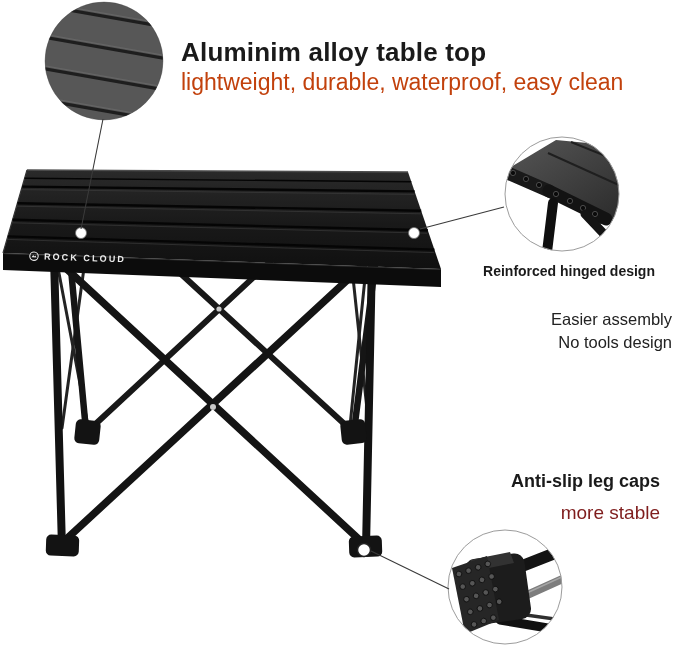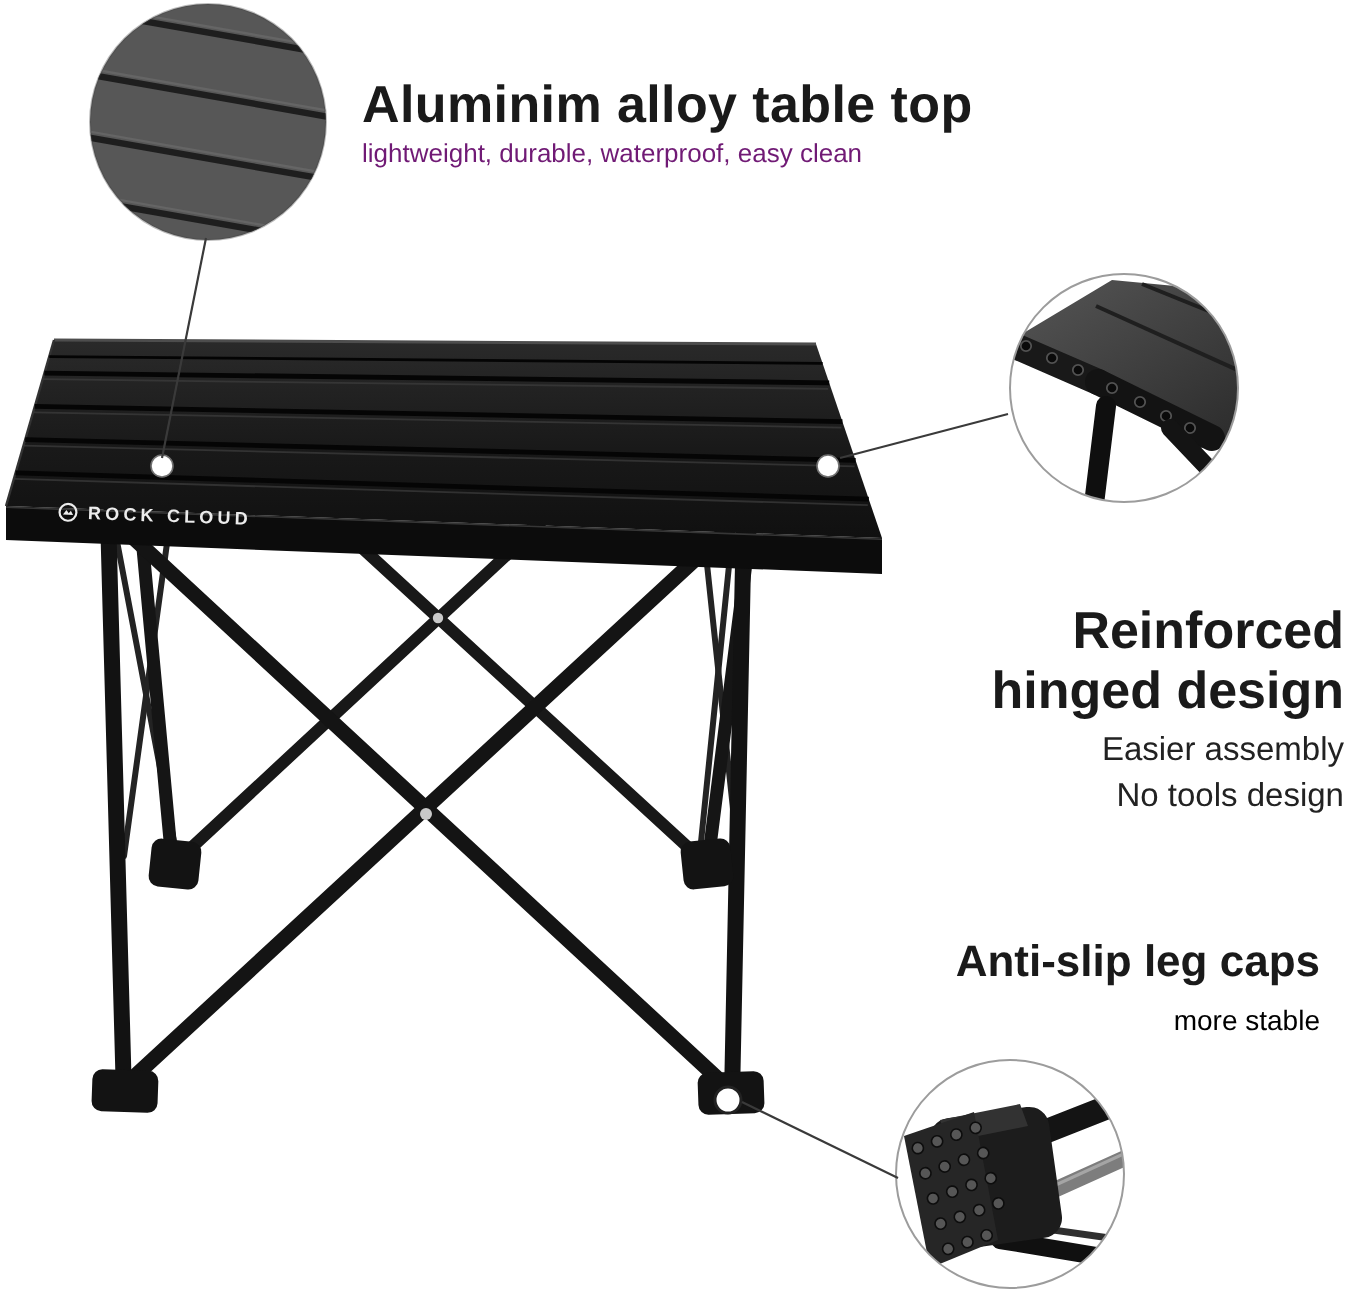--- a/index.html
+++ b/index.html
@@ -7,27 +7,27 @@
     width:679px;height:649px;
     background:#ffffff;
     font-family:"Liberation Sans", sans-serif;
     overflow:hidden;
     position:relative;
   }
   .stage{position:absolute;inset:0;width:679px;height:649px;}
   svg.illu{position:absolute;left:0;top:0;}
   .txt{position:absolute;color:#1a1a1a;}
   .t1-title{left:181px;top:37px;font-size:26px;font-weight:700;letter-spacing:.2px;}
-  .t1-sub{left:181px;top:69px;font-size:13px;font-weight:400;color:#701a75;}
+  .t1-sub{left:181px;top:69px;font-size:23px;font-weight:400;color:#c2410c;}
   .b2{right:7px;top:256px;width:206px;}
-  .b2-title{font-size:26px;font-weight:700;line-height:30px;text-align:right;margin-top:44px;}
-  .b2-subs{margin-top:4px;text-align:right;font-size:16.5px;line-height:23px;color:#222;}
+  .b2-title{font-size:14px;font-weight:700;line-height:30px;text-align:center;}
+  .b2-subs{margin-top:22px;text-align:right;font-size:16.5px;line-height:23px;color:#222;}
   .b3{right:19px;top:468px;width:max-content;}
-  .b3-title{font-size:22px;font-weight:700;line-height:26px;white-space:nowrap;}
-  .b3-sub{margin-top:8px;text-align:right;font-size:14px;color:#000000;}
+  .b3-title{font-size:18px;font-weight:700;line-height:26px;white-space:nowrap;}
+  .b3-sub{margin-top:8px;text-align:right;font-size:19px;color:#7f1d1d;}
   .logo{
     position:absolute;left:29px;top:251px;
     display:flex;align-items:center;gap:5px;
     transform:rotate(2deg);transform-origin:left center;
   }
   .logo-text{
     color:#ececec;font-size:9px;font-weight:700;
     letter-spacing:2.1px;white-space:nowrap;
   }
 </style>

